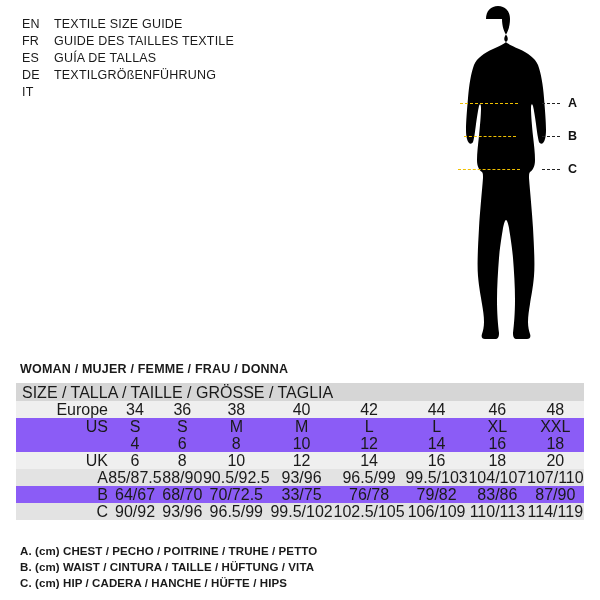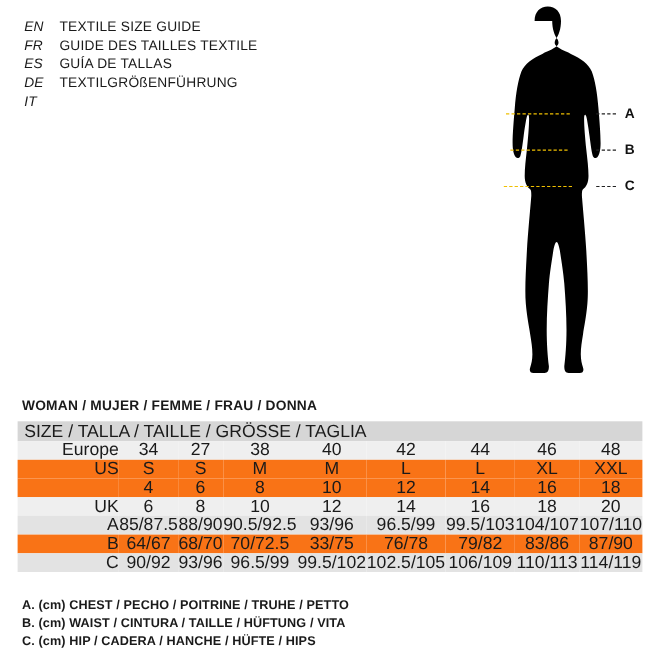--- a/index.html
+++ b/index.html
@@ -25,21 +25,20 @@
   .lang-row {
     display: flex;
     align-items: baseline;
     height: 17px;
     line-height: 17px;
   }
   .lang-code {
     width: 32px;
     font-size: 12.5px;
     letter-spacing: .2px;
-    font-style: italic;
   }
   .lang-text {
     font-size: 12.5px;
     letter-spacing: .2px;
   }
 
   
   .figure-wrap {
     position: absolute;
     left: 400px; top: 5px;
@@ -92,21 +91,21 @@
     width: 92px;
   }
   .hdr-row td {
     background: #d6d6d6;
     text-align: left;
     padding-left: 6px;
     font-weight: 400;
     height: 18px;
   }
   .band-light { background: #efefef; }
-  .band-white { background: #f97316; margin-top: 20px; }
+  .band-white { background: #8b5cf6; margin-top: 20px; }
   .band-dark  { background: #e3e3e3; }
 
   
   .legend {
     position: absolute;
     left: 20px; top: 543px;
     width: 420px;
   }
   .legend-row {
     font-size: 11.5px;
@@ -221,21 +220,21 @@
   <div class="section-title">WOMAN / MUJER / FEMME / FRAU / DONNA</div>
 
   <table class="size-table">
     <tbody>
       <tr class="hdr-row">
         <td colspan="9">SIZE / TALLA / TAILLE / GRÖSSE / TAGLIA</td>
       </tr>
       <tr class="band-light">
         <td class="rowhead">Europe</td>
         <td>34</td>
-        <td>27</td>
+        <td>36</td>
         <td>38</td>
         <td>40</td>
         <td>42</td>
         <td>44</td>
         <td>46</td>
         <td>48</td>
       </tr>
       <tr class="band-white">
         <td class="rowhead">US</td>
         <td>S</td>

